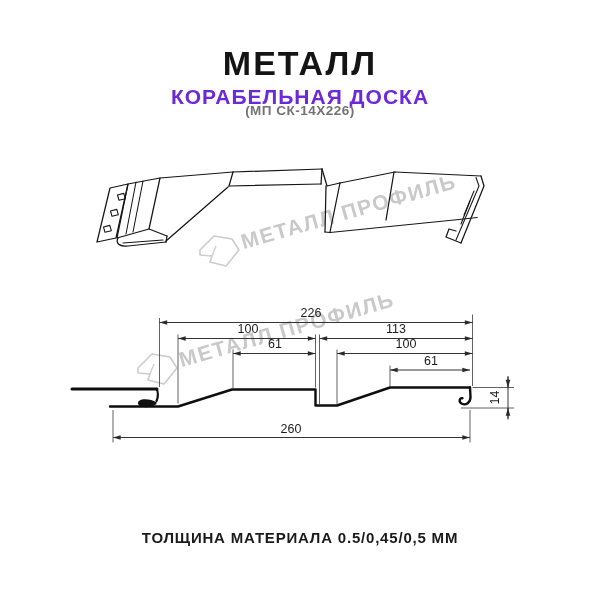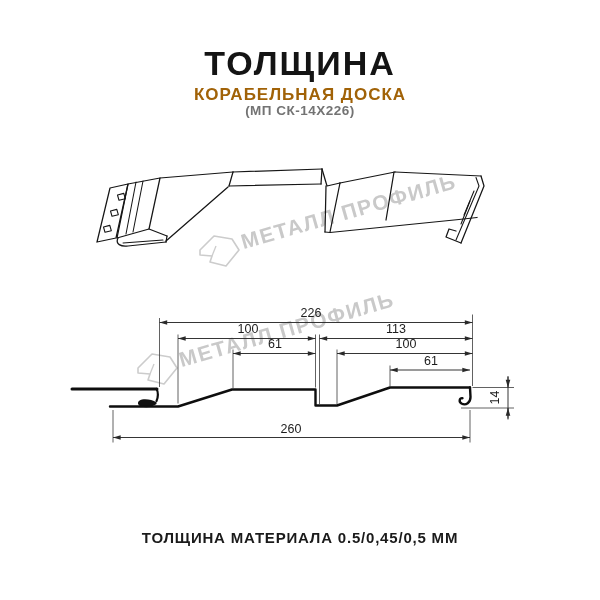--- a/index.html
+++ b/index.html
@@ -2,21 +2,21 @@
 <html><head>
 <meta charset="utf-8">
 <style>
   html,body{margin:0;padding:0;background:#ffffff;}
   #card{
     position:relative;width:600px;height:600px;background:#ffffff;overflow:hidden;
     font-family:"Liberation Sans","DejaVu Sans",sans-serif;color:#1c1c1c;
   }
   .center-text{position:absolute;left:0;right:0;text-align:center;line-height:1;}
   #title{top:46px;font-size:34px;font-weight:700;letter-spacing:2px;color:#141414;}
-  #subtitle{top:86px;font-size:17px;font-weight:600;letter-spacing:1px;color:#a16207;}
+  #subtitle{top:86px;font-size:21px;font-weight:600;letter-spacing:1px;color:#6d28d9;}
   #product-code{top:104px;font-size:13.5px;font-weight:600;letter-spacing:.5px;color:#737373;}
   #footer-note{top:530px;font-size:15px;font-weight:600;letter-spacing:.8px;color:#1a1a1a;}
   svg.draw{position:absolute;left:0;top:0;z-index:2;}
   .wm{position:absolute;z-index:1;color:#c9c9c9;}
   .wm .gem{position:absolute;left:0;top:0;}
   .wm .wm-text{
     position:absolute;left:50px;top:-3px;white-space:nowrap;
     font-size:21px;font-weight:700;letter-spacing:1.5px;
     transform:rotate(-16deg);transform-origin:0 100%;
   }
@@ -38,21 +38,21 @@
   </div>
 
   <div class="wm" id="wm-2">
     <svg class="gem" width="47" height="35" viewBox="0 0 47 35">
       <path d="M5,17 L19,3 L37,6 L44,17 L31,33 L15,29 L17,23 L5,22 Z" fill="none" stroke="#cccccc" stroke-width="1.6" stroke-linejoin="round"></path>
       <path d="M17,23 L21,13" fill="none" stroke="#cccccc" stroke-width="1.3"></path>
     </svg>
     <span class="wm-text">МЕТАЛЛ ПРОФИЛЬ</span>
   </div>
 
-  <div class="center-text" id="title">ТОЛЩИНА</div>
+  <div class="center-text" id="title">МЕТАЛЛ</div>
   <div class="center-text" id="subtitle">КОРАБЕЛЬНАЯ ДОСКА</div>
   <div class="center-text" id="product-code">(МП СК-14Х226)</div>
 
   <svg class="draw" width="600" height="600" viewBox="0 0 600 600">
     <defs>
       <marker id="ah" viewBox="0 0 10 10" refX="9.5" refY="5" markerWidth="9" markerHeight="9" orient="auto-start-reverse">
         <path d="M0.5,2.3 L9.5,5 L0.5,7.7 Z" fill="#2a2a2a" stroke="none"></path>
       </marker>
     </defs>
 

